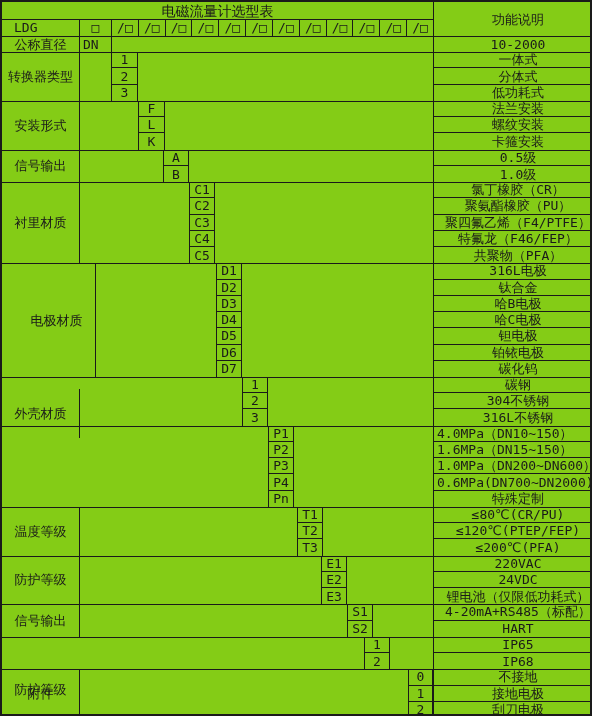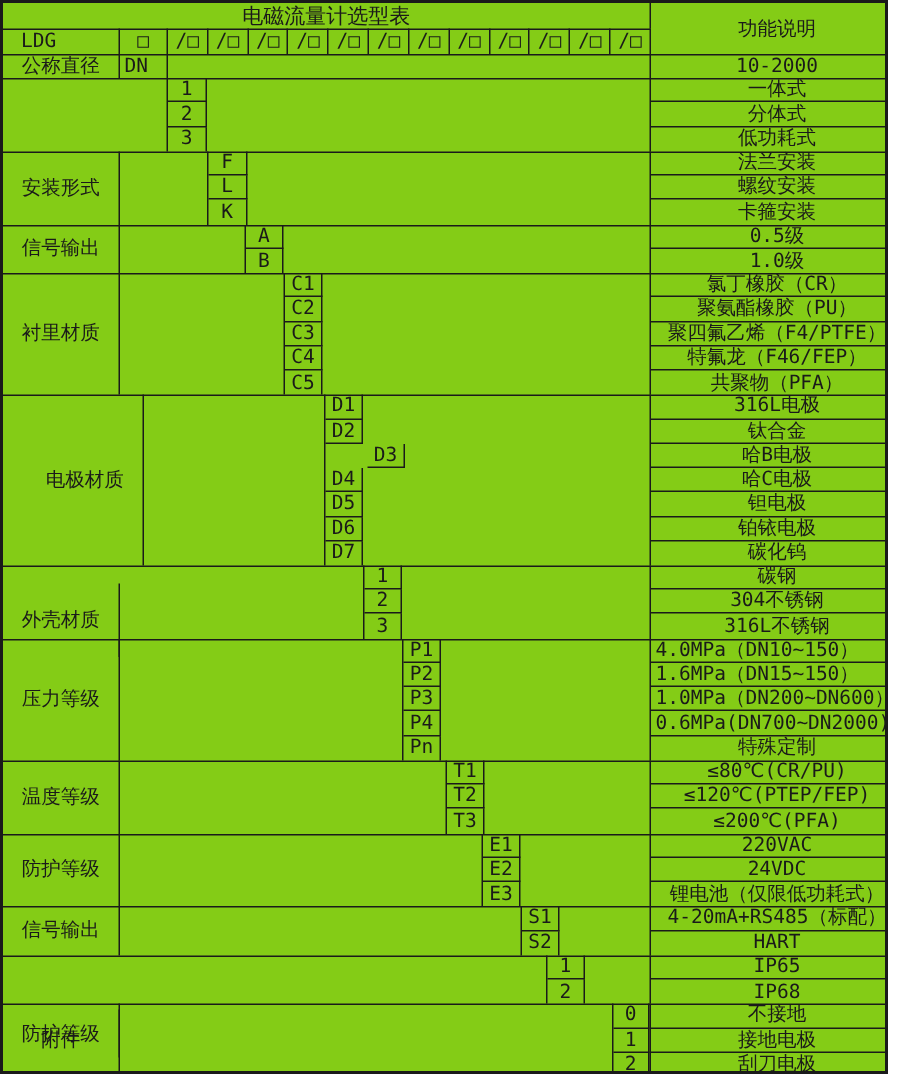--- a/index.html
+++ b/index.html
@@ -56,20 +56,21 @@
     <div class="cell br" style="left: 351.5px; top: 17px; width: 26.8333px; height: 17px;">/□</div>
     <div class="cell br" style="left: 378.333px; top: 17px; width: 26.8333px; height: 17px;">/□</div>
     <div class="cell br" style="left: 405.167px; top: 17px; width: 26.8333px; height: 17px;">/□</div>
     <div class="hline" style="left: 0px; top: 17px; width: 432px;"></div>
     <div class="hline" style="left: 0px; top: 34px; width: 600px;"></div>
     <div class="cell br" style="left: 0px; top: 34px; width: 78px; height: 16.2381px;">公称直径</div>
     <div class="cell br left" style="left: 78px; top: 34px; width: 32px; height: 16.2381px;">DN</div>
     <div class="cell br" style="left: 110px; top: 34px; width: 322px; height: 16.2381px;"></div>
     <div class="cell" style="left: 432px; top: 34px; width: 168px; height: 16.2381px;">10-2000</div>
     <div class="hline" style="left: 0px; top: 50.2381px; width: 600px;"></div>
+    <div class="cell br" style="left: 0px; top: 50.2381px; width: 78px; height: 48.7143px;">转换器类型</div>
     <div class="cell br" style="left: 78px; top: 50.2381px; width: 32px; height: 48.7143px;"></div>
     <div class="cell br bb" style="left: 110px; top: 50.2381px; width: 26px; height: 16.2381px;">1</div>
     <div class="cell br bb" style="left: 110px; top: 66.4762px; width: 26px; height: 16.2381px;">2</div>
     <div class="cell br" style="left: 110px; top: 82.7143px; width: 26px; height: 16.2381px;">3</div>
     <div class="cell br" style="left: 136px; top: 50.2381px; width: 296px; height: 48.7143px;"></div>
     <div class="cell bb" style="left: 432px; top: 50.2381px; width: 168px; height: 16.2381px;">一体式</div>
     <div class="cell bb" style="left: 432px; top: 66.4762px; width: 168px; height: 16.2381px;">分体式</div>
     <div class="cell" style="left: 432px; top: 82.7143px; width: 168px; height: 16.2381px;">低功耗式</div>
     <div class="hline" style="left: 0px; top: 98.9524px; width: 600px;"></div>
     <div class="cell br" style="left: 0px; top: 98.9524px; width: 78px; height: 48.7143px;">安装形式</div>
@@ -101,21 +102,21 @@
     <div class="cell bb" style="left: 432px; top: 180.143px; width: 168px; height: 16.2381px;">氯丁橡胶（CR）</div>
     <div class="cell bb" style="left: 432px; top: 196.381px; width: 168px; height: 16.2381px;">聚氨酯橡胶（PU）</div>
     <div class="cell bb" style="left: 432px; top: 212.619px; width: 168px; height: 16.2381px;">聚四氟乙烯（F4/PTFE）</div>
     <div class="cell bb" style="left: 432px; top: 228.857px; width: 168px; height: 16.2381px;">特氟龙（F46/FEP）</div>
     <div class="cell" style="left: 432px; top: 245.095px; width: 168px; height: 16.2381px;">共聚物（PFA）</div>
     <div class="hline" style="left: 0px; top: 261.333px; width: 600px;"></div>
     <div class="cell br" style="left: 0px; top: 261.333px; width: 78px; height: 113.667px; margin-left: 16px;">电极材质</div>
     <div class="cell br" style="left: 78px; top: 261.333px; width: 137px; height: 113.667px;"></div>
     <div class="cell br bb" style="left: 215px; top: 261.333px; width: 25px; height: 16.2381px;">D1</div>
     <div class="cell br bb" style="left: 215px; top: 277.571px; width: 25px; height: 16.2381px;">D2</div>
-    <div class="cell br bb" style="left: 215px; top: 293.81px; width: 25px; height: 16.2381px; margin-left: 28px;">D3</div>
+    <div class="cell br bb" style="left: 215px; top: 293.81px; width: 25px; height: 16.2381px;">D3</div>
     <div class="cell br bb" style="left: 215px; top: 310.048px; width: 25px; height: 16.2381px;">D4</div>
     <div class="cell br bb" style="left: 215px; top: 326.286px; width: 25px; height: 16.2381px;">D5</div>
     <div class="cell br bb" style="left: 215px; top: 342.524px; width: 25px; height: 16.2381px;">D6</div>
     <div class="cell br" style="left: 215px; top: 358.762px; width: 25px; height: 16.2381px;">D7</div>
     <div class="cell br" style="left: 240px; top: 261.333px; width: 192px; height: 113.667px;"></div>
     <div class="cell bb" style="left: 432px; top: 261.333px; width: 168px; height: 16.2381px;">316L电极</div>
     <div class="cell bb" style="left: 432px; top: 277.571px; width: 168px; height: 16.2381px;">钛合金</div>
     <div class="cell bb" style="left: 432px; top: 293.81px; width: 168px; height: 16.2381px;">哈B电极</div>
     <div class="cell bb" style="left: 432px; top: 310.048px; width: 168px; height: 16.2381px;">哈C电极</div>
     <div class="cell bb" style="left: 432px; top: 326.286px; width: 168px; height: 16.2381px;">钽电极</div>
@@ -125,21 +126,20 @@
     <div class="cell br" style="left: 0px; top: 387px; width: 78px; height: 48.7143px;">外壳材质</div>
     <div class="cell br" style="left: 78px; top: 375px; width: 163px; height: 48.7143px;"></div>
     <div class="cell br bb" style="left: 241px; top: 375px; width: 25px; height: 16.2381px;">1</div>
     <div class="cell br bb" style="left: 241px; top: 391.238px; width: 25px; height: 16.2381px;">2</div>
     <div class="cell br" style="left: 241px; top: 407.476px; width: 25px; height: 16.2381px;">3</div>
     <div class="cell br" style="left: 266px; top: 375px; width: 166px; height: 48.7143px;"></div>
     <div class="cell bb" style="left: 432px; top: 375px; width: 168px; height: 16.2381px;">碳钢</div>
     <div class="cell bb" style="left: 432px; top: 391.238px; width: 168px; height: 16.2381px;">304不锈钢</div>
     <div class="cell" style="left: 432px; top: 407.476px; width: 168px; height: 16.2381px;">316L不锈钢</div>
     <div class="hline" style="left: 0px; top: 423.714px; width: 600px;"></div>
-    <div class="cell br" style="left: 0px; top: 423.714px; width: 78px; height: 81.1905px;">压力等级</div>
     <div class="cell br" style="left: 78px; top: 423.714px; width: 189px; height: 81.1905px;"></div>
     <div class="cell br bb" style="left: 267px; top: 423.714px; width: 25px; height: 16.2381px;">P1</div>
     <div class="cell br bb" style="left: 267px; top: 439.952px; width: 25px; height: 16.2381px;">P2</div>
     <div class="cell br bb" style="left: 267px; top: 456.19px; width: 25px; height: 16.2381px;">P3</div>
     <div class="cell br bb" style="left: 267px; top: 472.429px; width: 25px; height: 16.2381px;">P4</div>
     <div class="cell br" style="left: 267px; top: 488.667px; width: 25px; height: 16.2381px;">Pn</div>
     <div class="cell br" style="left: 292px; top: 423.714px; width: 140px; height: 81.1905px;"></div>
     <div class="cell bb left" style="left: 432px; top: 423.714px; width: 168px; height: 16.2381px;">4.0MPa（DN10~150）</div>
     <div class="cell bb left" style="left: 432px; top: 439.952px; width: 168px; height: 16.2381px;">1.6MPa（DN15~150）</div>
     <div class="cell bb left" style="left: 432px; top: 456.19px; width: 168px; height: 16.2381px;">1.0MPa（DN200~DN600）</div>

